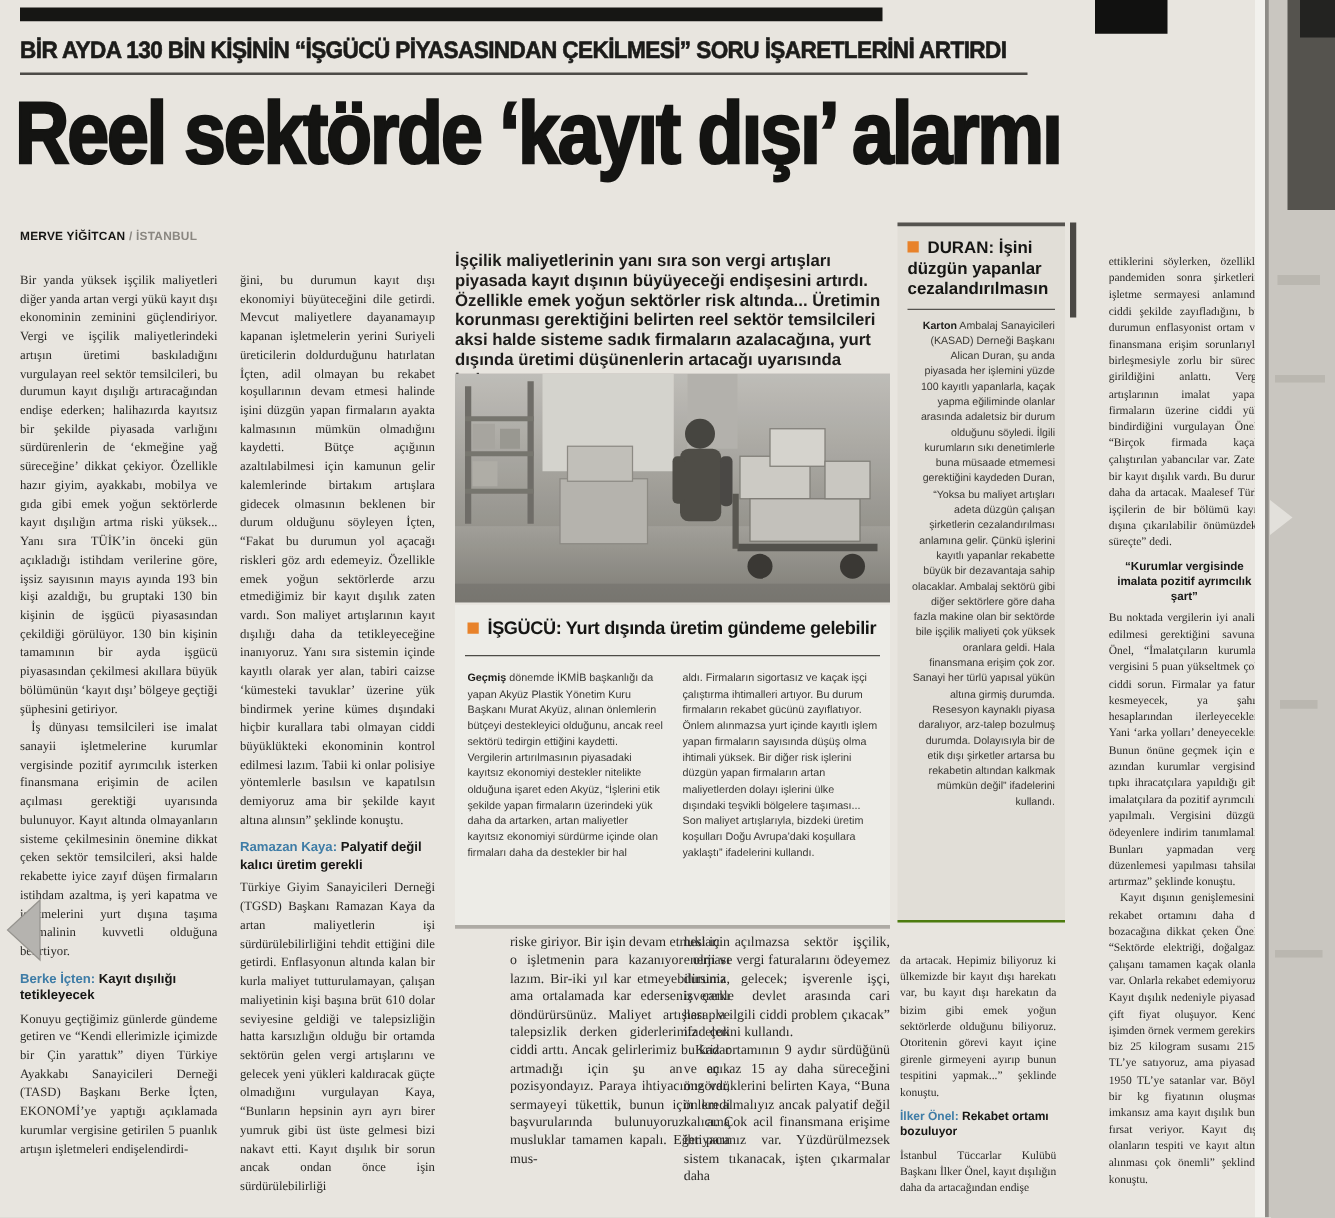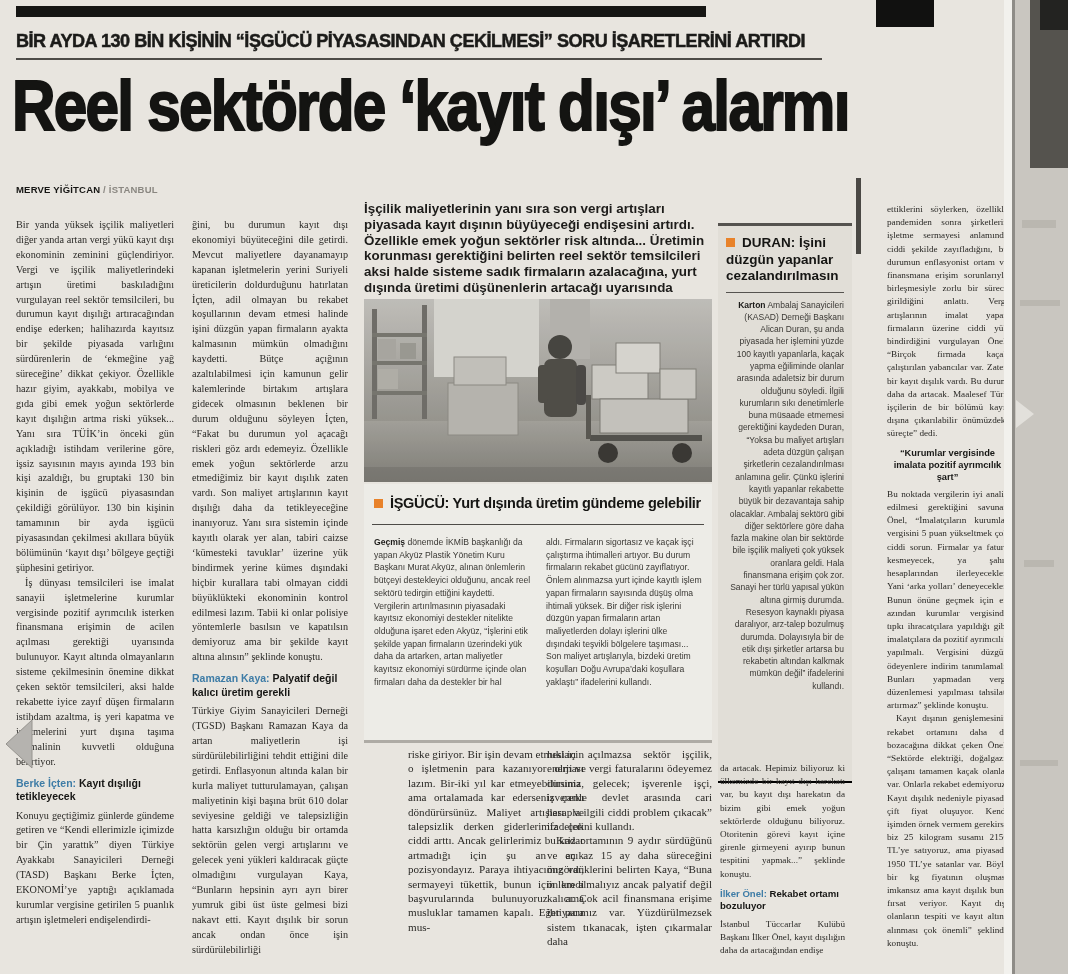--- a/index.html
+++ b/index.html
@@ -51,22 +51,22 @@
              font-weight:bold;font-size:14.5px;letter-spacing:-.3px;color:#151513;white-space:nowrap;}
   .bullet{display:inline-block;width:9px;height:9px;background:#e8822a;margin-right:7px;}
   .cap-rule{position:absolute;left:8px;top:40px;width:332px;height:1px;background:#4d4b47;}
   .cap-col{position:absolute;top:52px;width:158px;font-family:"Liberation Sans","DejaVu Sans",sans-serif;
            font-size:8.6px;line-height:12.7px;color:#3a3834;overflow:hidden;height:196px;}
   .cap-a{left:10px;}
   .cap-b{left:182px;}
   .lead-word{font-weight:bold;color:#1d1c1a;}
   
   .duran{position:absolute;left:718px;top:178px;width:134px;height:560px;background:#e1ded7;
-         border-top:3px solid #55534f;border-bottom:2px solid #000000;overflow:hidden;box-sizing:border-box;
-         padding:9px 8px 0 8px;margin-top:45px;}
+         border-top:3px solid #55534f;border-bottom:2px solid #4d7c0f;overflow:hidden;box-sizing:border-box;
+         padding:9px 8px 0 8px;}
   .duran-title{margin:0;font-family:"Liberation Sans","DejaVu Sans",sans-serif;font-weight:bold;
                font-size:13.5px;line-height:16.5px;color:#151513;}
   .duran-rule{margin:7px 0 6px 0;height:1px;background:#55534f;}
   .duran-body{font-family:"Liberation Sans","DejaVu Sans",sans-serif;font-size:8.5px;line-height:12.3px;
               color:#3a3834;text-align:right;}
   .tickmark{position:absolute;left:856px;top:178px;width:5px;height:76px;background:#4a4844;}
   
   .gutter{position:absolute;left:1004px;top:0;width:8px;height:974px;background:#f2f1ed;}
   .edge{position:absolute;left:1012px;top:0;width:56px;height:974px;background:#c9c6c0;}
   .edge-dark{position:absolute;left:18px;top:0;width:38px;height:168px;background:#55534e;}

